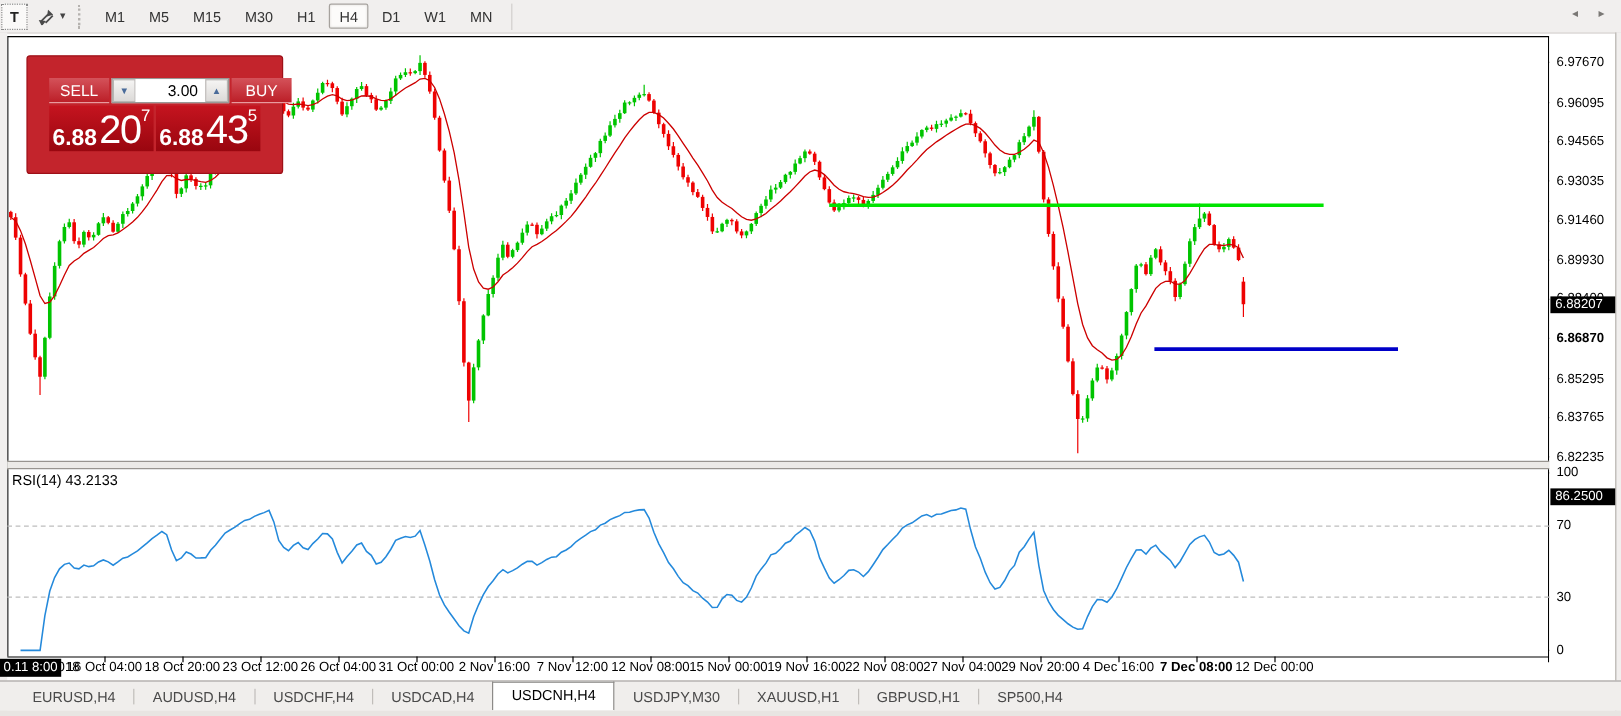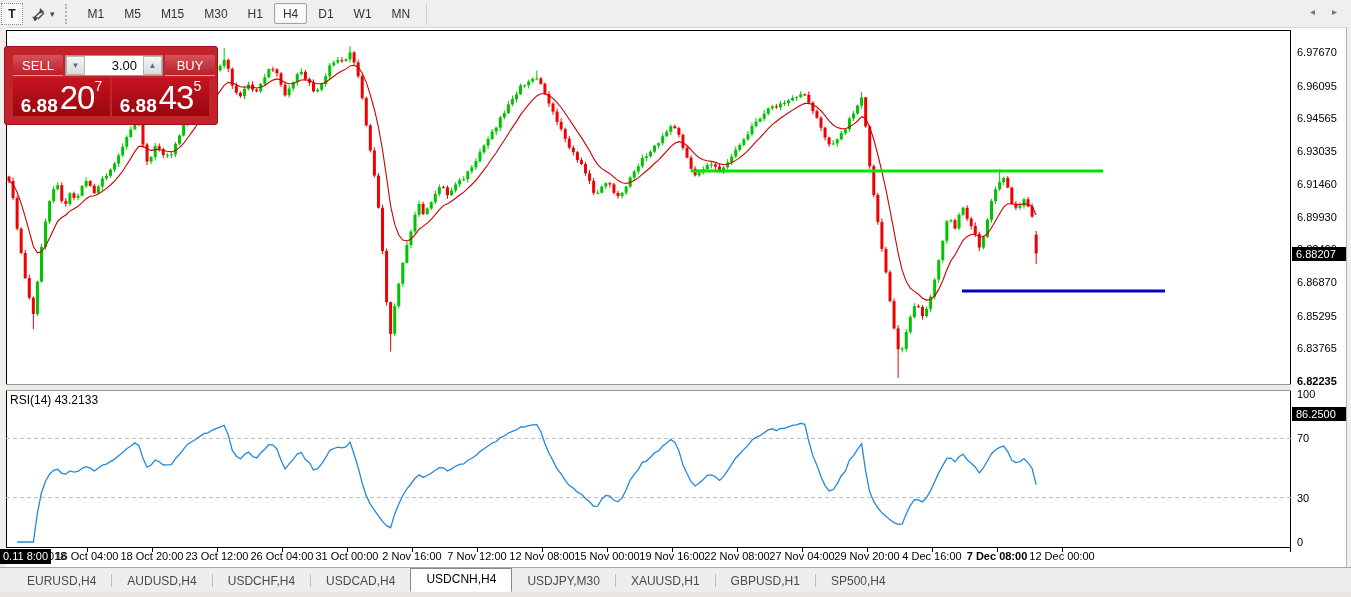--- a/index.html
+++ b/index.html
@@ -16,21 +16,21 @@
   .tf-btn{height:19px;padding:0 8px;margin:0 1px;display:flex;align-items:center;justify-content:center;font-size:12px;color:#333;border:1px solid transparent;border-radius:2px;}
   .tf-btn.active{background:#FCFBFA;border:1px solid #A6A29E;box-shadow:inset 0 0 2px #D8D5D2;}
   .tb-sep{width:1px;height:22px;background:#D2CFCC;margin-left:6px;}
 
   
   .title-row{position:absolute;left:10px;top:33px;font-size:12px;color:#000;white-space:nowrap;}
   .title-row .marker{font-size:9px;margin-right:4px;}
   .title-row span{margin-right:4px;}
 
   
-  .trade-panel{position:absolute;left:4px;top:46px;width:214px;background:#C3242C;border:1px solid #9E1018;border-radius:3px;padding:8px;box-sizing:border-box;}
+  .trade-panel{position:absolute;left:22px;top:46px;width:214px;background:#C3242C;border:1px solid #9E1018;border-radius:3px;padding:18px;box-sizing:border-box;}
   .tp-row1{display:flex;height:21px;}
   .tp-btn{flex:0 0 50px;background:linear-gradient(#D4525A,#BC1F28);color:#FFF;font-size:13px;display:flex;align-items:center;justify-content:center;border-bottom:1px solid #E89A9E;}
   .tp-spin{flex:1;display:flex;margin:0 2px;background:#FFF;border:1px solid #9A9896;}
   .spin-btn{width:17px;background:linear-gradient(#F5F4F3,#DCDAD8);border:1px solid #B8B5B2;color:#4A6B9A;font-size:8px;display:flex;align-items:center;justify-content:center;}
   .spin-field{flex:1;border:0;outline:0;font-size:13px;text-align:right;padding-right:6px;font-family:inherit;color:#000;width:50px;}
   .tp-row2{display:flex;margin-top:2px;height:38px;}
   .tp-price{flex:1;background:linear-gradient(#C5141F,#99060F);color:#FFF;display:flex;align-items:flex-end;justify-content:center;padding-bottom:3px;}
   .tp-price.sell{margin-right:1px;}
   .tp-price.buy{margin-left:1px;}
   .tp-prefix{font-size:19px;font-weight:bold;margin-right:2px;line-height:15px;}
@@ -689,24 +689,24 @@
   <div class="rsi-label">RSI(14) 43.2133</div>
 
   <div id="price-axis">
       <div class="price-label" style="top: 46px;">6.97670</div>
       <div class="price-label" style="top: 79.5392px;">6.96095</div>
       <div class="price-label" style="top: 112.12px;">6.94565</div>
       <div class="price-label" style="top: 144.701px;">6.93035</div>
       <div class="price-label" style="top: 178.24px;">6.91460</div>
       <div class="price-label" style="top: 210.821px;">6.89930</div>
       <div class="price-label" style="top: 243.402px;">6.88400</div>
-      <div class="price-label" style="top: 275.983px;">6.86870</div>
+      <div class="price-label" style="top: 275.983px; font-weight: bold;">6.86870</div>
       <div class="price-label" style="top: 309.522px;">6.85295</div>
       <div class="price-label" style="top: 342.103px;">6.83765</div>
-      <div class="price-label" style="top: 374.684px; font-weight: bold;">6.82235</div>
+      <div class="price-label" style="top: 374.684px;">6.82235</div>
     </div>
   <div id="rsi-axis">
       <div class="rsi-axis-label" style="top: 388px;">100</div>
       <div class="rsi-axis-label" style="top: 432.4px;">70</div>
       <div class="rsi-axis-label" style="top: 491.6px;">30</div>
       <div class="rsi-axis-label" style="top: 536px;">0</div>
     </div>
   <div id="time-axis">
       <div class="time-label" style="left: 87px;">16 Oct 04:00</div>
       <div class="time-label" style="left: 152px;">18 Oct 20:00</div>

